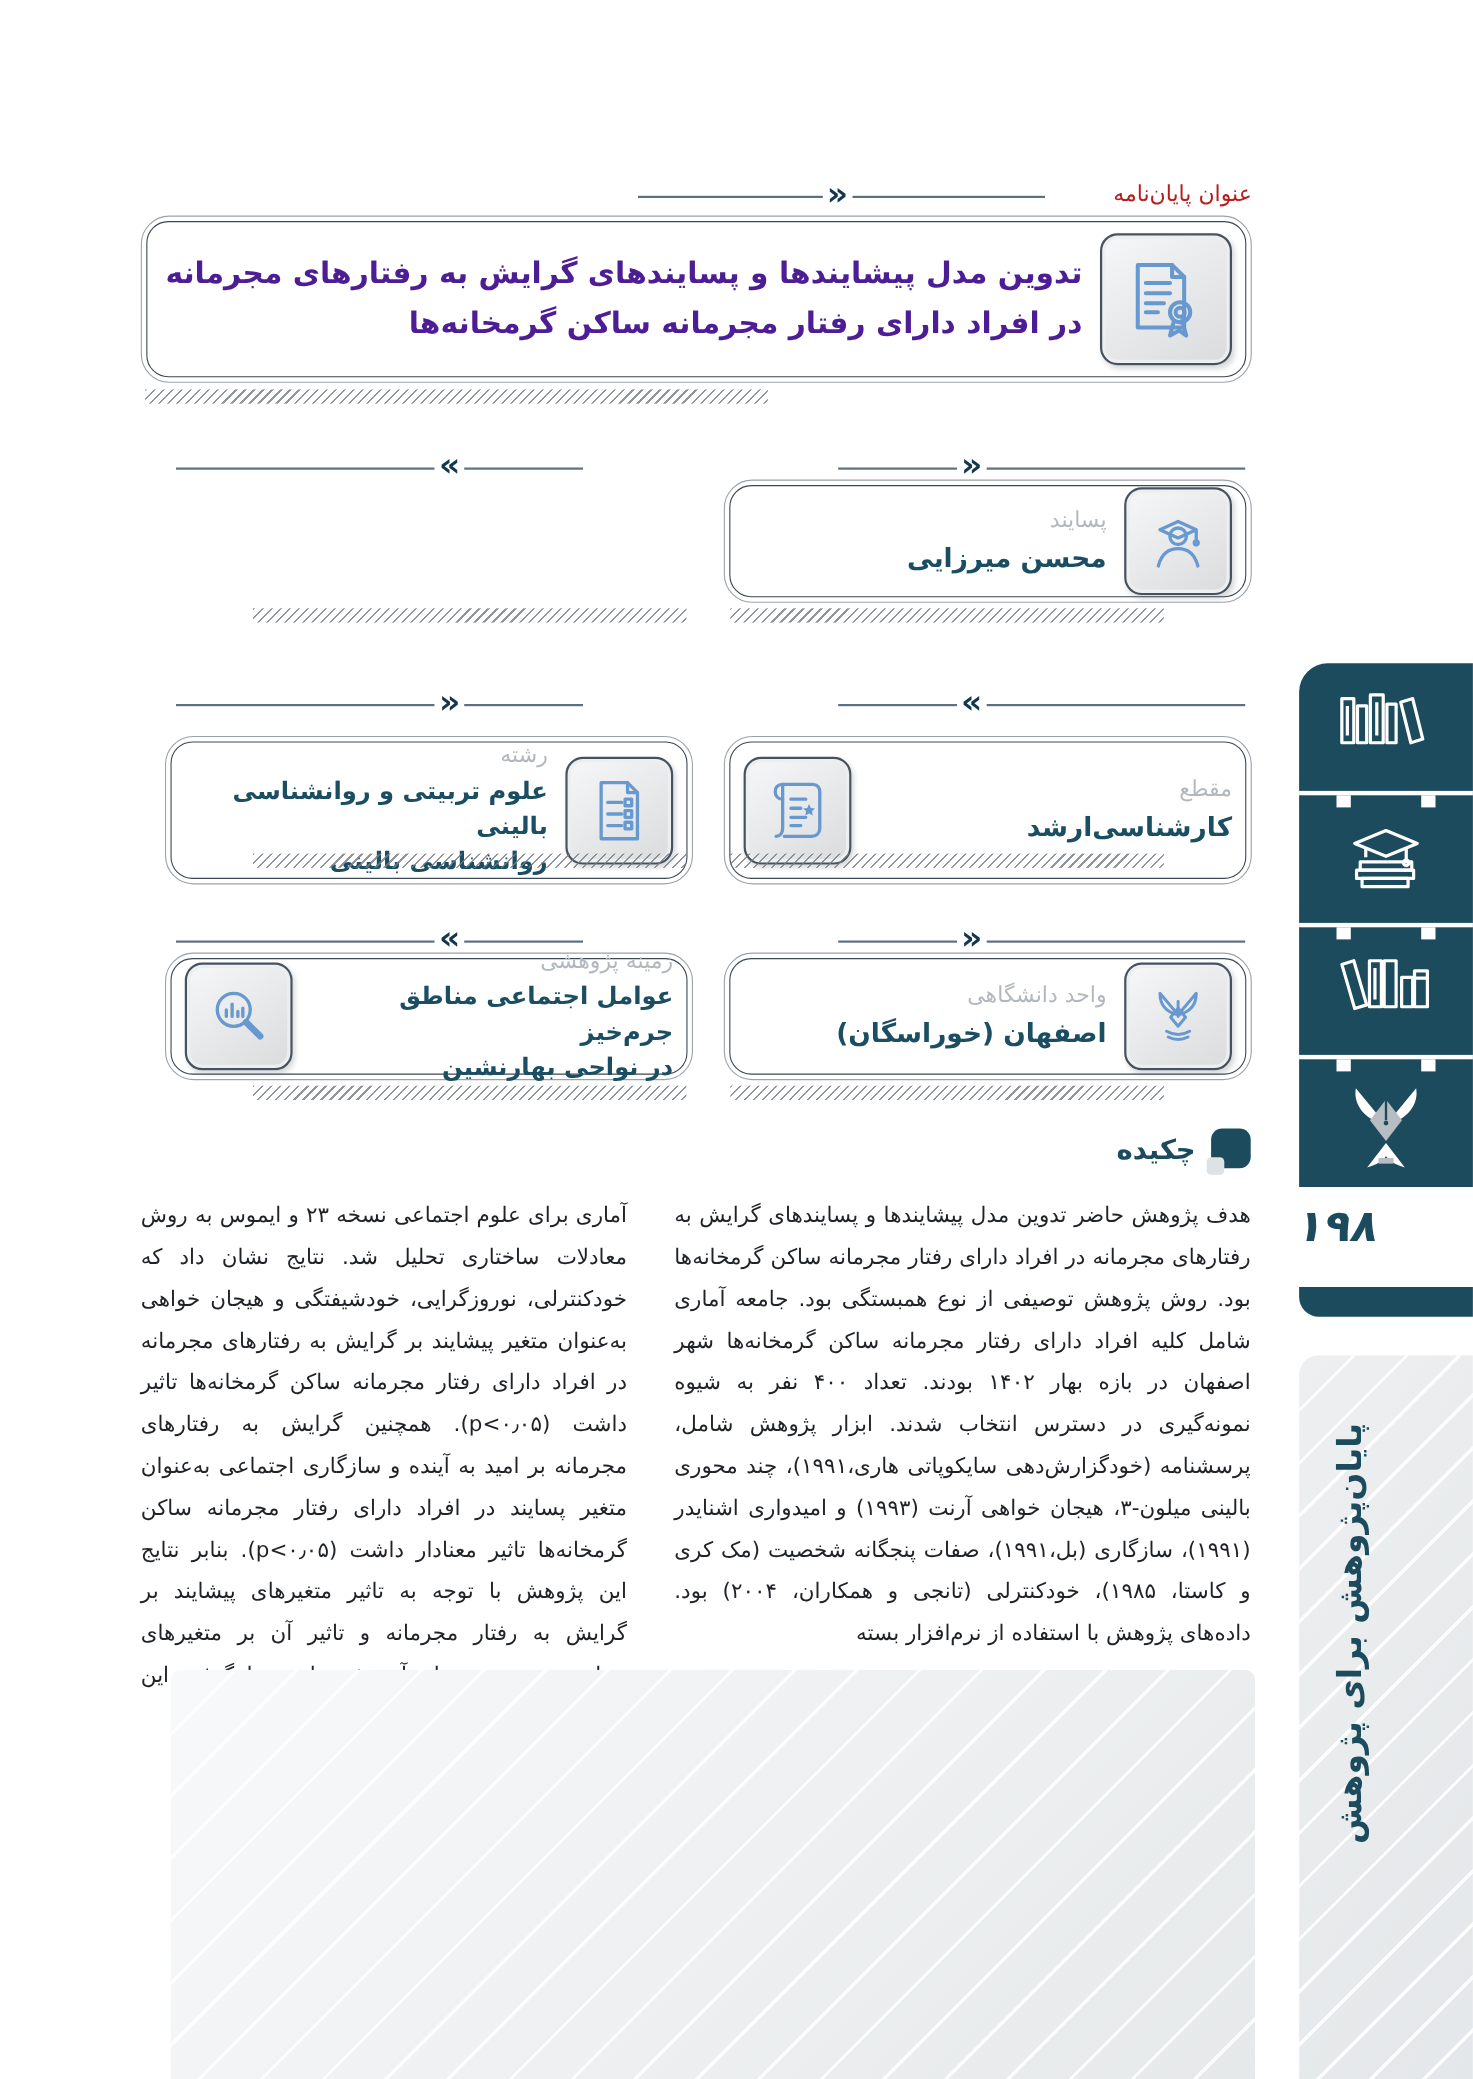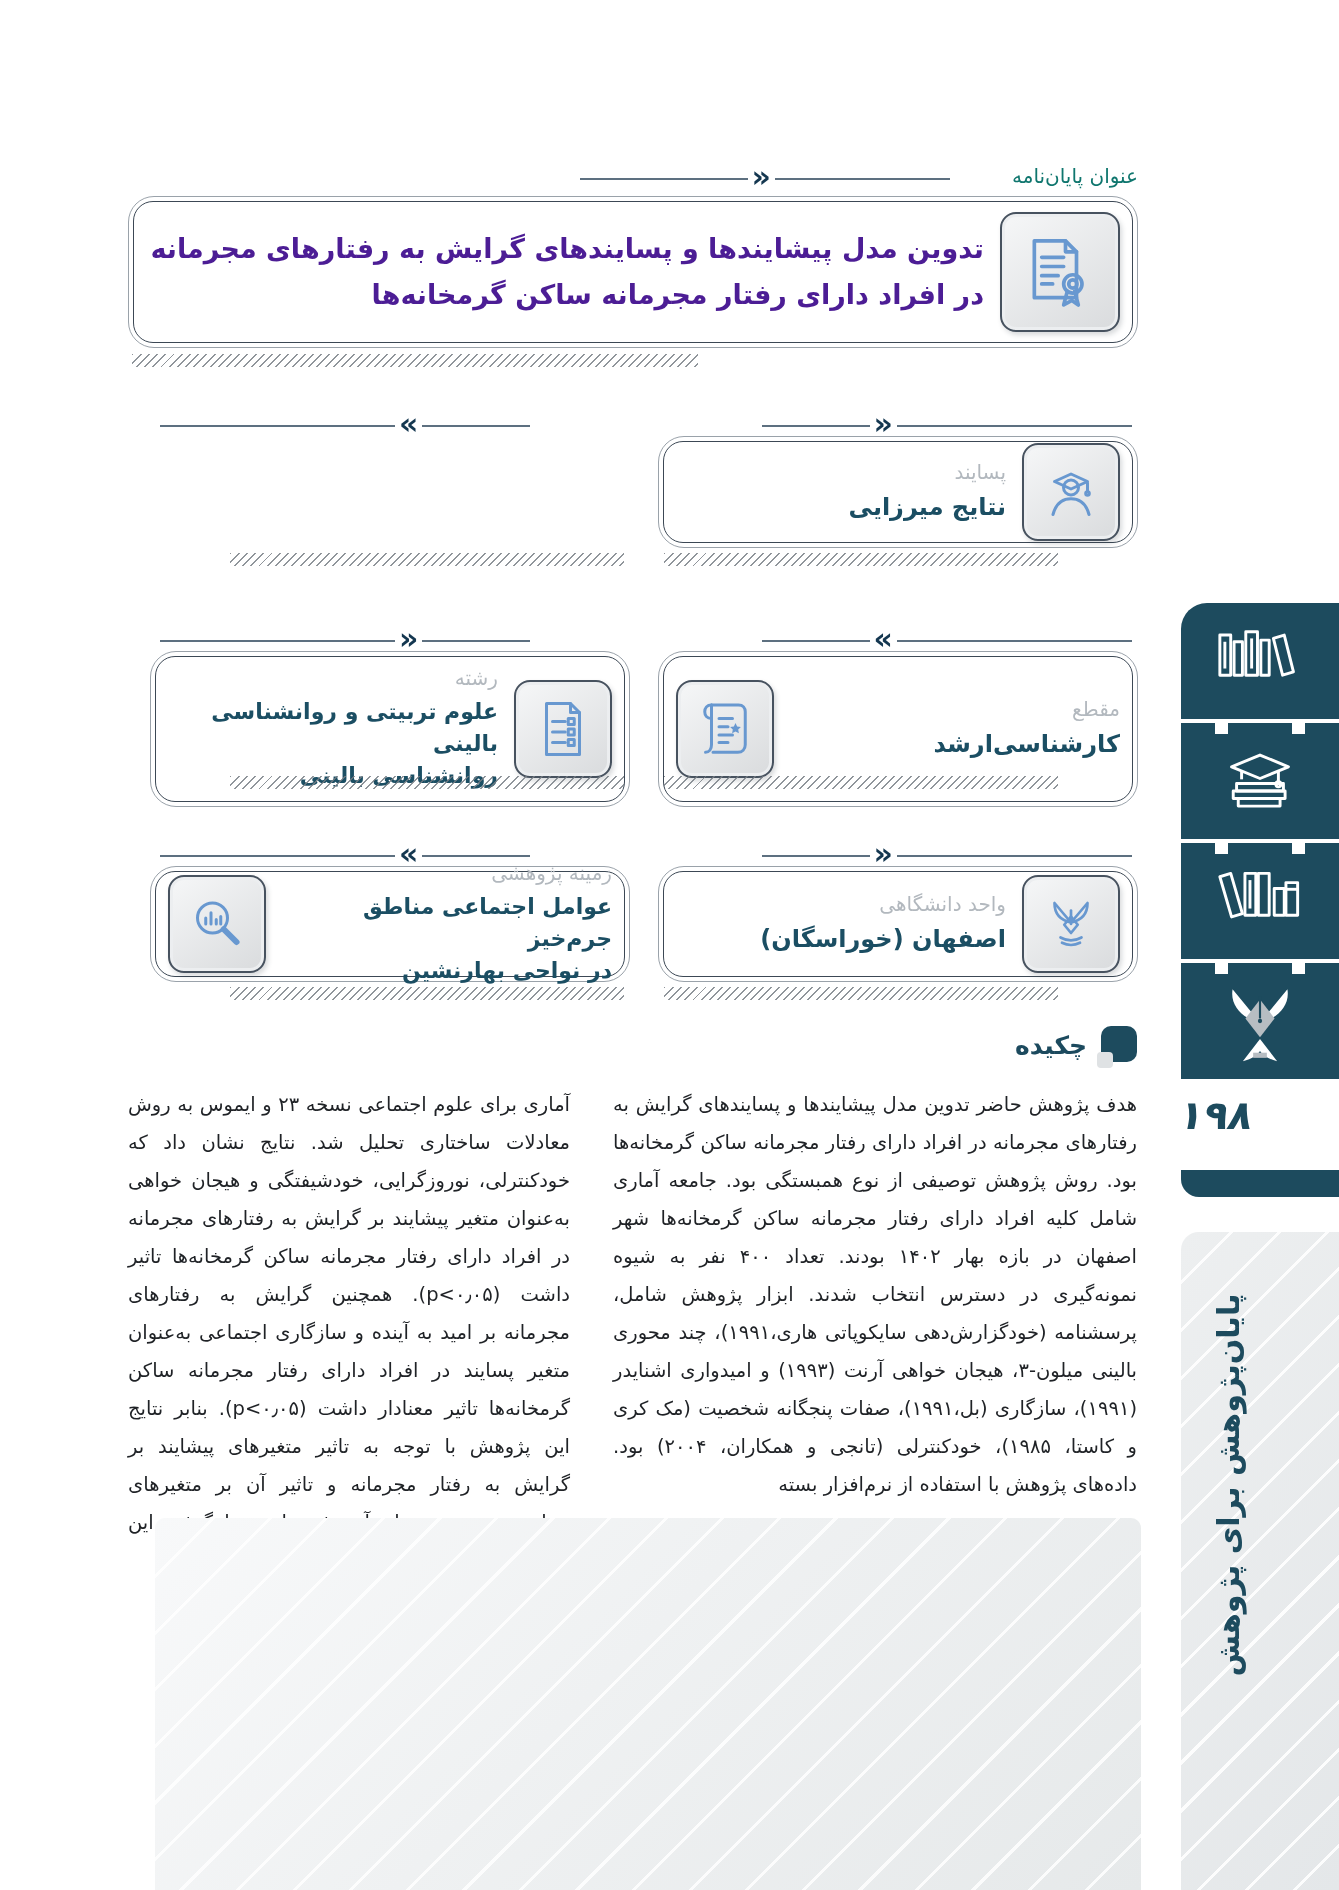--- a/index.html
+++ b/index.html
@@ -24,37 +24,37 @@
   .block-label{color:#b2b8be;font-size:20px;margin-bottom:6px;}
   .block-value{color:#1b4e63;font-weight:bold;font-size:24px;line-height:34px;}
   .block-value.small{font-size:22px;line-height:32px;}
   .hatch{position:absolute;height:13px;opacity:.8;
          background-image:repeating-linear-gradient(135deg,#747b82 0px,#747b82 1.4px,transparent 1.4px,transparent 5.8px);}
   .h-left{left:6px;width:82%;}
   .h-right{right:6px;width:82%;}
 
   
   .title-block{left:128px;top:162px;width:1010px;height:204px;}
-  .title-label{position:absolute;right:0;top:2px;color:#0f766e;font-size:20px;margin-left:14px;}
+  .title-label{position:absolute;right:0;top:2px;color:#b91c1c;font-size:20px;margin-left:14px;}
   .title-deco{right:188px;width:370px;top:16px;}
   .title-deco .chev{right:175px;}
   .title-frame{top:34px;height:152px;}
   .title-line{color:#4c1d95;font-weight:bold;font-size:27px;line-height:46px;text-align:right;}
   .title-hatch{top:192px;left:4px;width:56%;}
 
   
   .b-supervisor{left:150px;top:412px;width:480px;height:156px;}
   .b-researcher{left:658px;top:412px;width:480px;height:156px;}
   .b-field{left:150px;top:627px;width:480px;height:170px;}
   .b-degree{left:658px;top:627px;width:480px;height:170px;}
   .b-research-area{left:150px;top:842px;width:480px;height:162px;}
   .b-university{left:658px;top:842px;width:480px;height:162px;}
 
   .row-frame{top:24px;}
-  .hf-112{height:112px;} .hf-120{height:156px;} .hf-116{height:116px;}
+  .hf-112{height:112px;} .hf-120{height:135px;margin-top:18px;} .hf-116{height:116px;}
   .d-right{right:6px;width:370px;} .d-right .chev{right:235px;}
   .d-left{left:10px;width:370px;}  .d-left .chev{left:235px;}
   .ht-140{top:141px;} .ht-149{top:149px;} .ht-145{top:145px;}
 
   
   .abstract-heading{position:absolute;top:1026px;right:202px;display:flex;align-items:center;gap:12px;}
   .ah-icon{position:relative;width:38px;height:38px;}
   .ah-sq{position:absolute;right:0;top:0;width:36px;height:36px;background:#1d4b5e;border-radius:10px;}
   .ah-sq2{position:absolute;left:-2px;bottom:-4px;width:16px;height:16px;background:#dfe2e4;border-radius:4px;}
   .ah-text{color:#1c4a5e;font-weight:bold;font-size:25px;}
@@ -129,21 +129,21 @@
           <svg width="72" height="72" viewBox="0 0 96 96" fill="none" stroke="currentColor" stroke-width="4" stroke-linecap="round" stroke-linejoin="round">
             <circle cx="48" cy="42" r="10"></circle>
               <path d="M24 78c4-15 13-21 24-21s20 6 24 21"></path>
             <path d="M26 34l22-10 22 10-22 10z"></path>
               <path d="M70 36v11"></path>
               <circle cx="70" cy="50" r="2.4"></circle>
           </svg>
         </div>
         <div class="tx">
           <div class="block-label">پسایند</div>
-          <div class="block-value">نتایج میرزایی</div>
+          <div class="block-value">محسن میرزایی</div>
         </div>
       </div>
     </div>
     <div class="hatch h-left ht-140"></div>
   </section>
 
   <section class="block b-supervisor">
     <div class="deco d-left">
       <span class="chev">»</span>
     </div>

